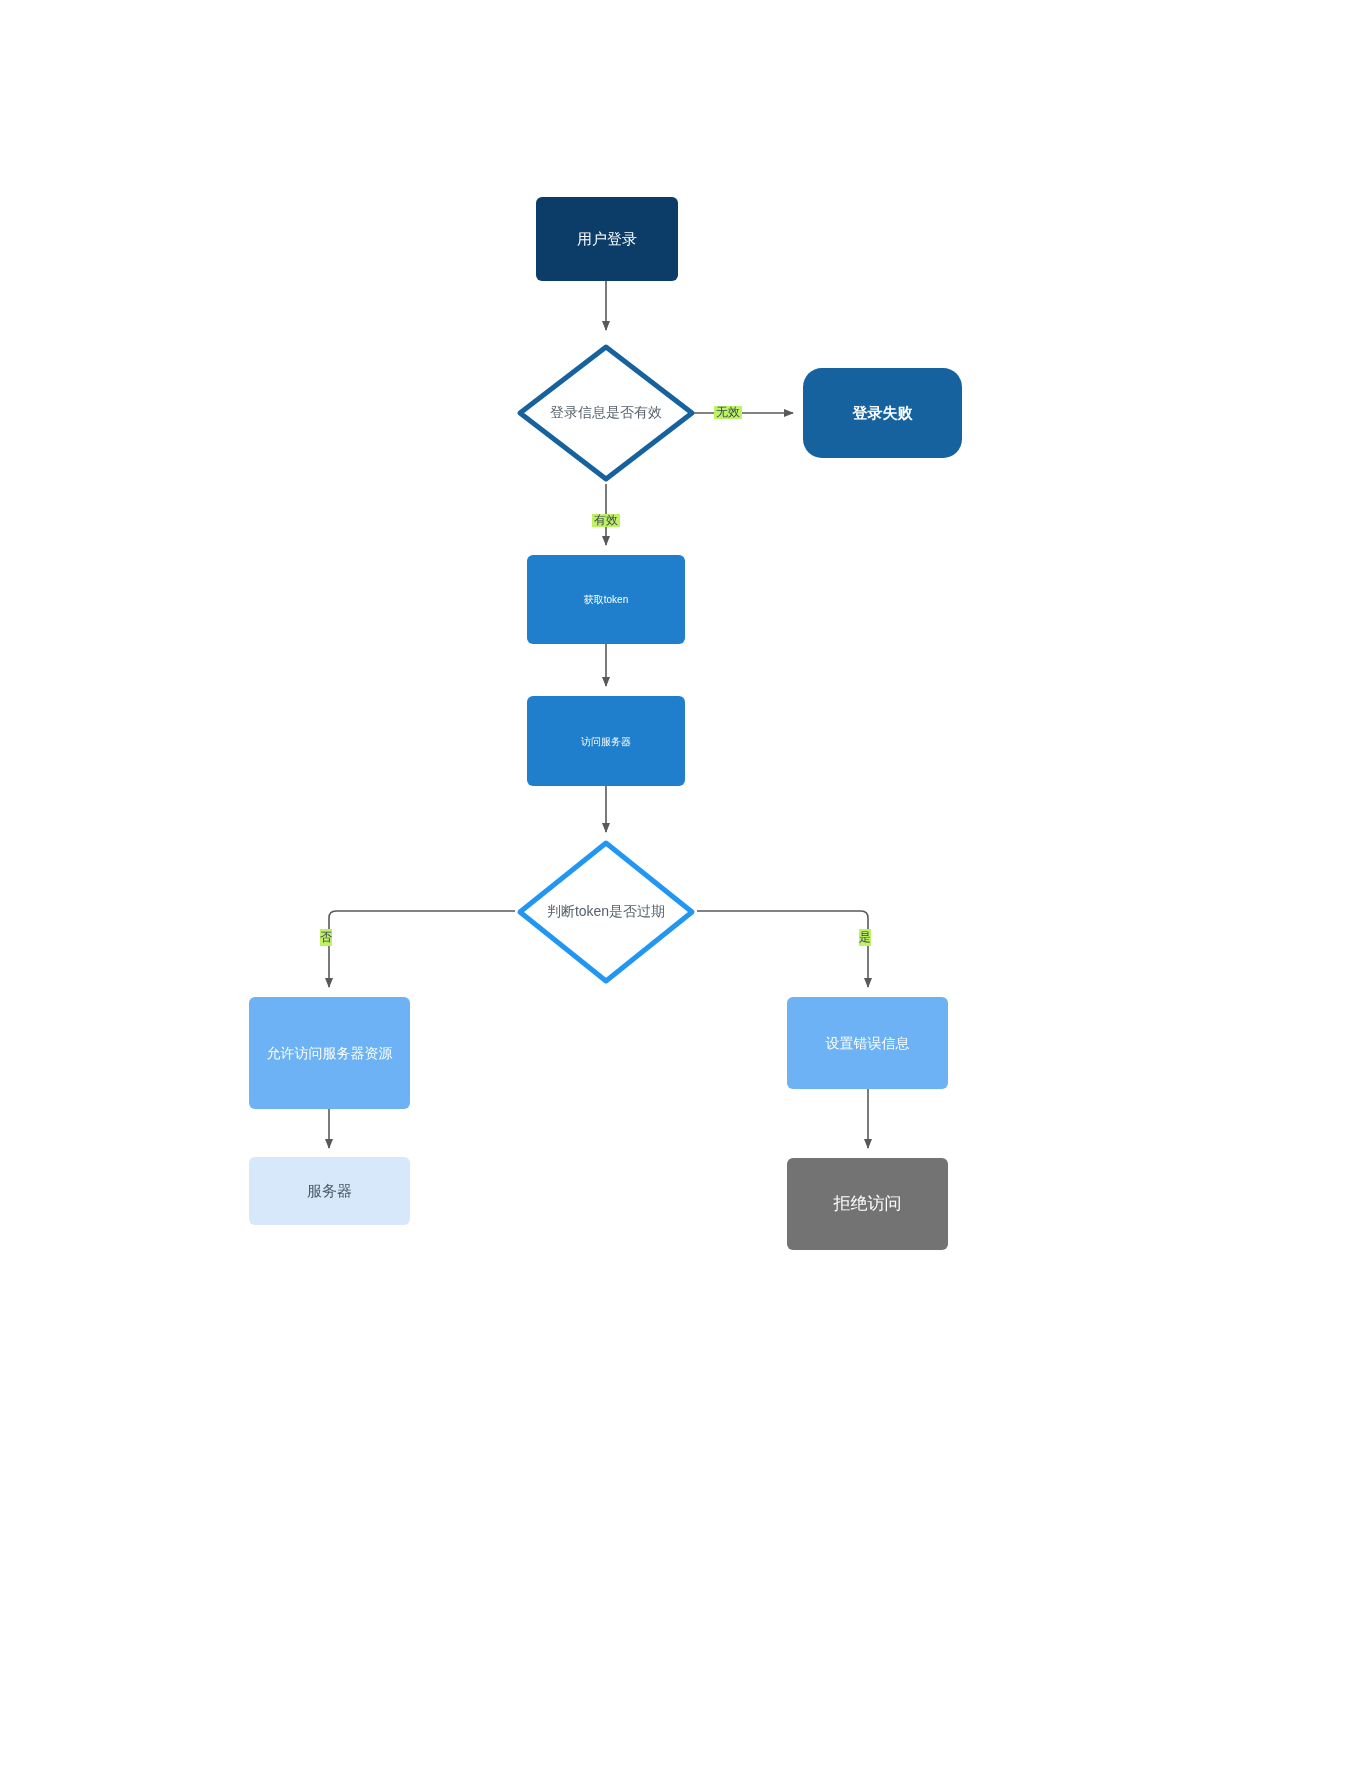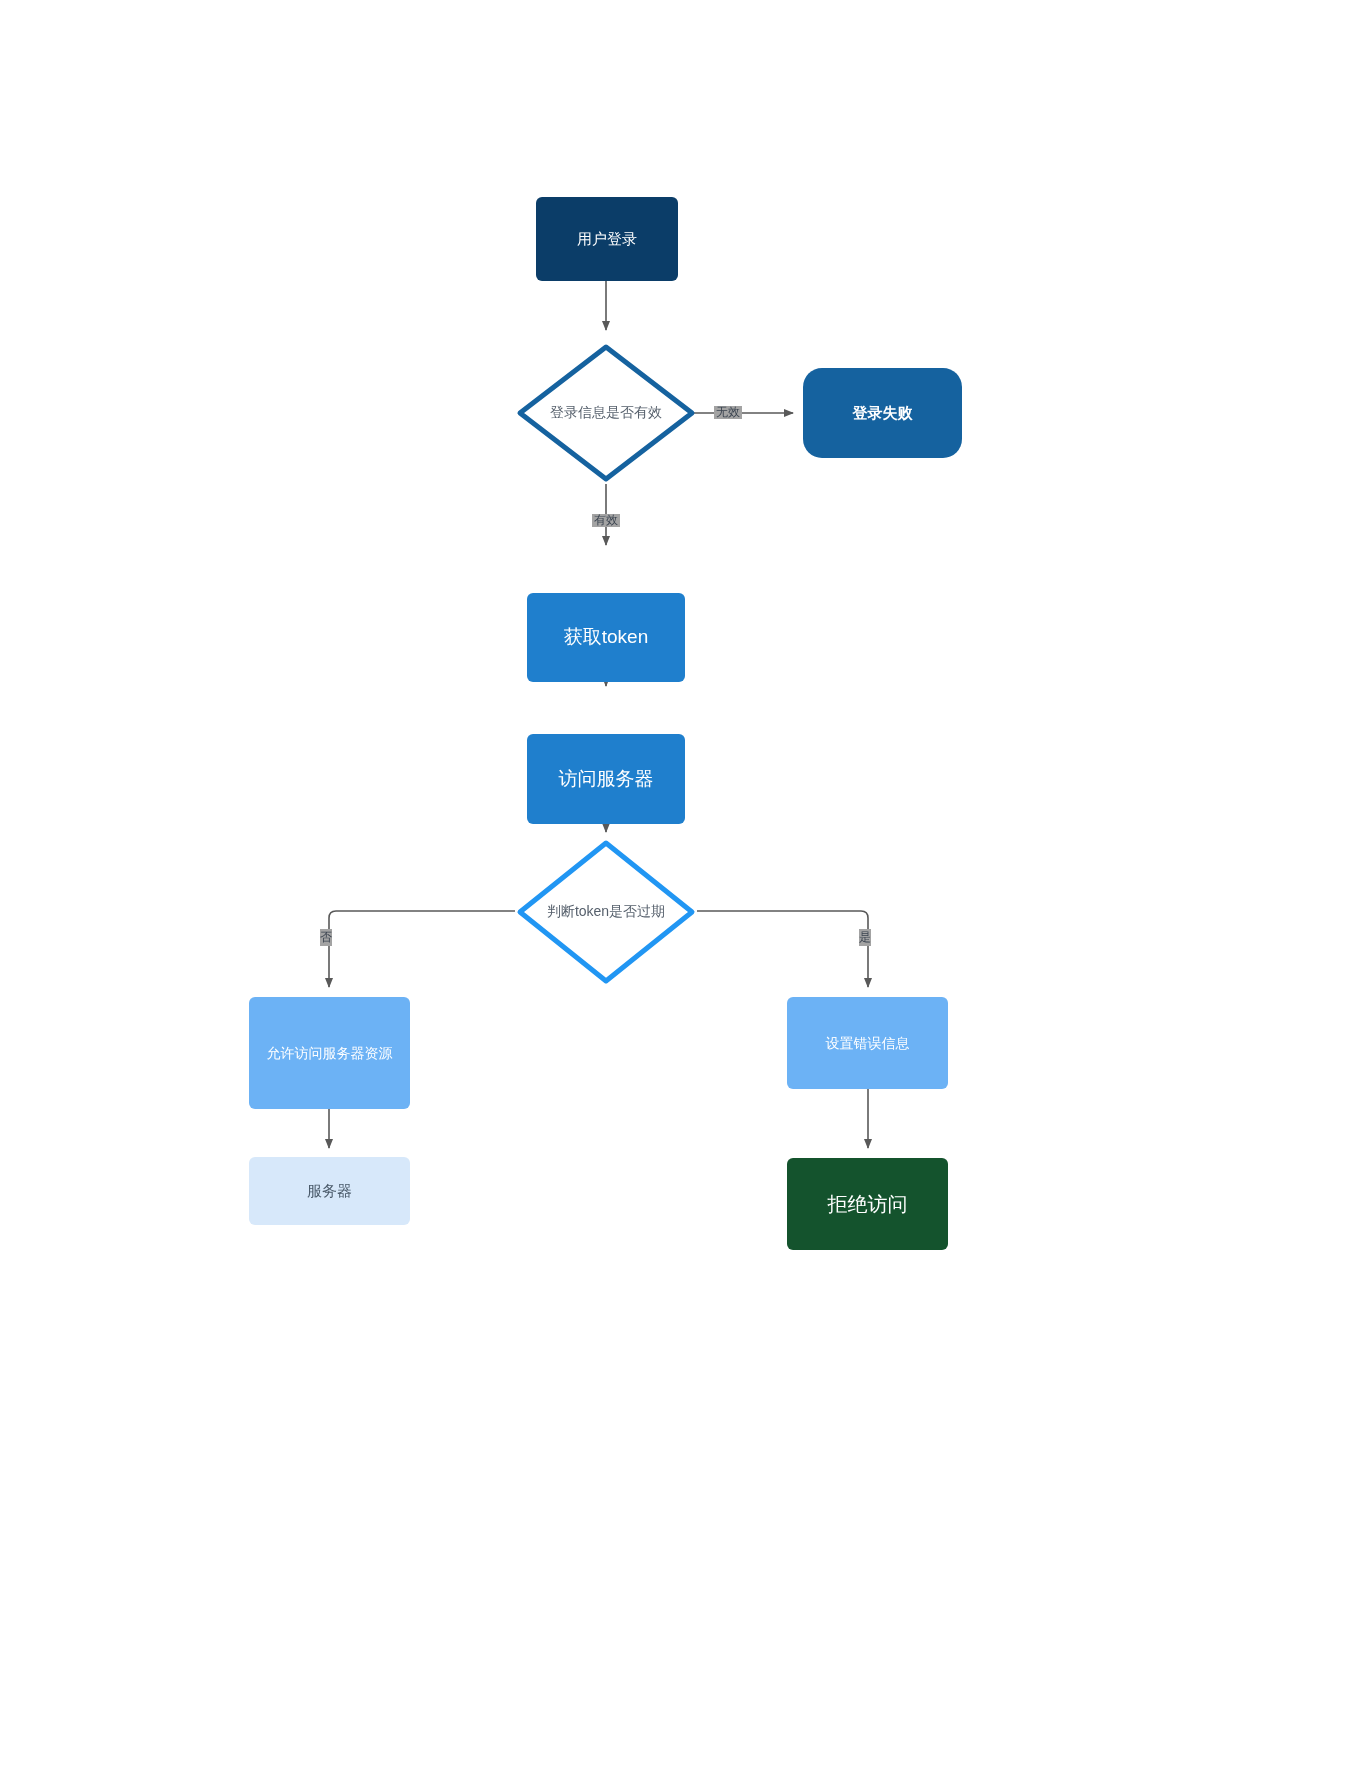--- a/index.html
+++ b/index.html
@@ -43,37 +43,36 @@
   }
   .node-fail {
     background: #15629f;
     color: #ffffff;
     font-size: 15px;
     font-weight: bold;
   }
   .node-process {
     background: #1f7fcd;
     color: #ffffff;
-    font-size: 19px;
-    margin-top: 38px;
+    font-size: 10px;
   }
   .node-light {
     background: #6cb2f5;
     color: #ffffff;
     font-size: 14px;
   }
   .node-pale {
     background: #d7e8fa;
     color: #4a5a6a;
     font-size: 15px;
   }
   .node-deny {
-    background: #14532d;
-    color: #ffffff;
-    font-size: 20px;
+    background: #737373;
+    color: #ffffff;
+    font-size: 17px;
   }
   .diamond {
     position: absolute;
     display: flex;
     align-items: center;
     justify-content: center;
   }
   .diamond svg {
     position: absolute;
     left: 0;
@@ -83,21 +82,21 @@
     position: relative;
     z-index: 2;
     font-size: 14px;
     color: #555f6b;
     white-space: nowrap;
   }
   .edge-label {
     position: absolute;
     font-size: 12px;
     color: #3b4450;
-    background: #a3a3a3;
+    background: #bef264;
     padding: 0 2px;
     line-height: 1.1;
     white-space: nowrap;
   }
   .edge-label.vertical {
     padding: 2px 0;
   }
 </style>
 </head>
 <body>

